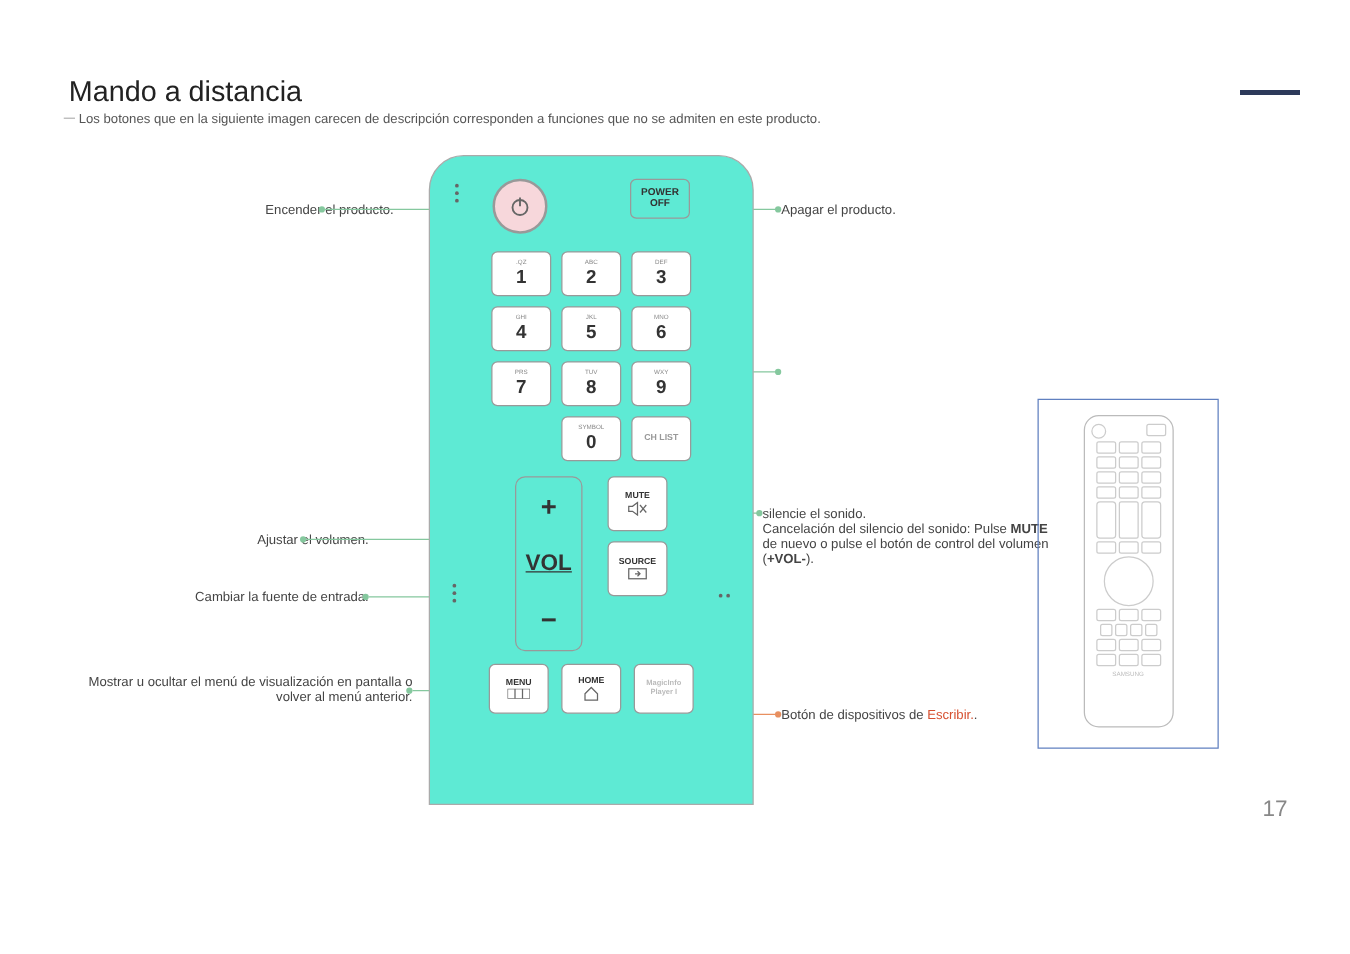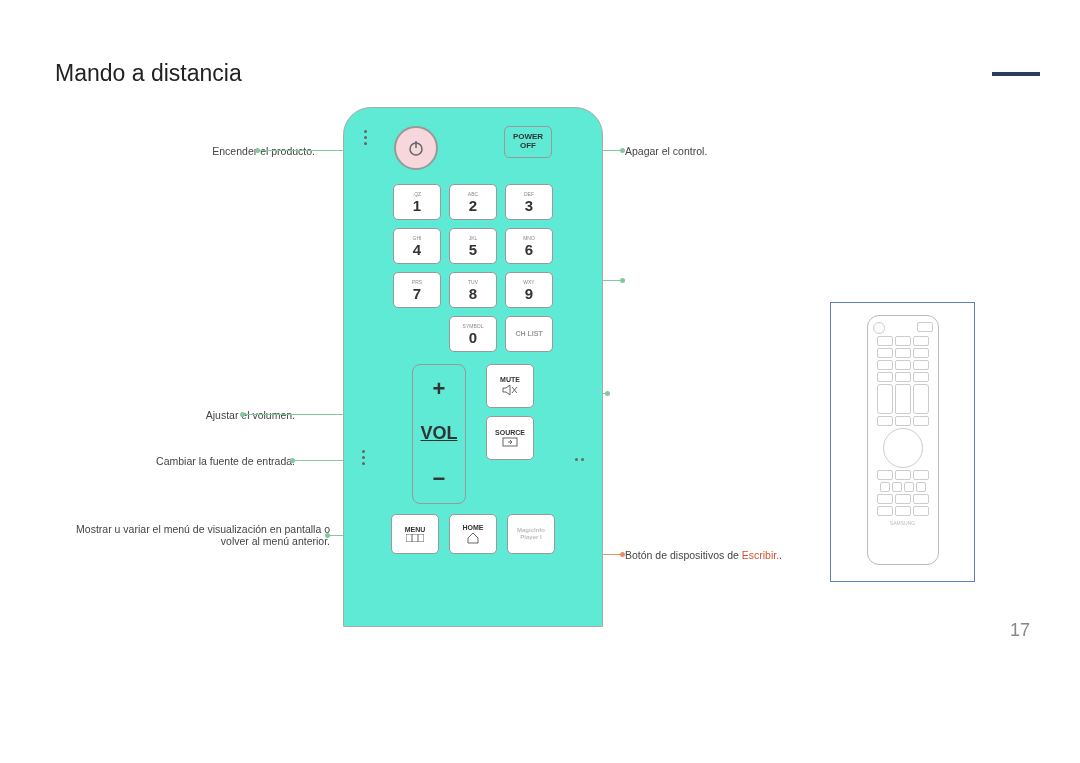--- a/index.html
+++ b/index.html
@@ -43,29 +43,34 @@
   .page-num { position: absolute; bottom: 26px; right: 50px; font-size: 18px; color: #888; }
   .highlight { color: #d65030; }
   svg { display: block; }
 </style>
 </head>
 <body>
 
 <div class="page">
   <div class="top-bar"></div>
   <h1>Mando a distancia</h1>
+  <p class="note">Los botones que en la siguiente imagen carecen de descripción corresponden a funciones que no se admiten en este producto.</p>
 
   <div class="diagram-area">
 
     <div class="label-l" style="left:0; top:38px; width:260px;">Encender el producto.</div>
     <div class="label-l" style="left:0; top:302px; width:240px;">Ajustar el volumen.</div>
     <div class="label-l" style="left:0; top:348px; width:240px;">Cambiar la fuente de entrada.</div>
-    <div class="label-l" style="left:0; top:416px; width:275px;">Mostrar u variar el menú de visualización en pantalla o volver al menú anterior.</div>
-
-    <div class="label-r" style="left:570px; top:38px;">Apagar el control.</div>
+    <div class="label-l" style="left:0; top:416px; width:275px;">Mostrar u ocultar el menú de visualización en pantalla o volver al menú anterior.</div>
+
+    <div class="label-r" style="left:570px; top:38px;">Apagar el producto.</div>
+    <div class="label-r" style="left:555px; top:281px; width:230px;">
+      <span>silencie el sonido.</span><br>
+      <span>Cancelación del silencio del sonido: Pulse </span><b>MUTE</b><span> de nuevo o pulse el botón de control del volumen (</span><b>+VOL-</b><span>).</span>
+    </div>
     <div class="label-r" style="left:570px; top:442px;">
       <span>Botón de dispositivos de </span><span class="highlight">Escribir.</span><span>.</span>
     </div>
 
     <div class="leader" style="left:205px; top:43px; width:120px;"></div>
     <div class="dot-end dot-g" style="left:200px; top:41px;"></div>
     <div class="leader" style="left:190px; top:307px; width:128px;"></div>
     <div class="dot-end dot-g" style="left:185px; top:305px;"></div>
     <div class="leader" style="left:240px; top:353px; width:135px;"></div>
     <div class="dot-end dot-g" style="left:235px; top:351px;"></div>

